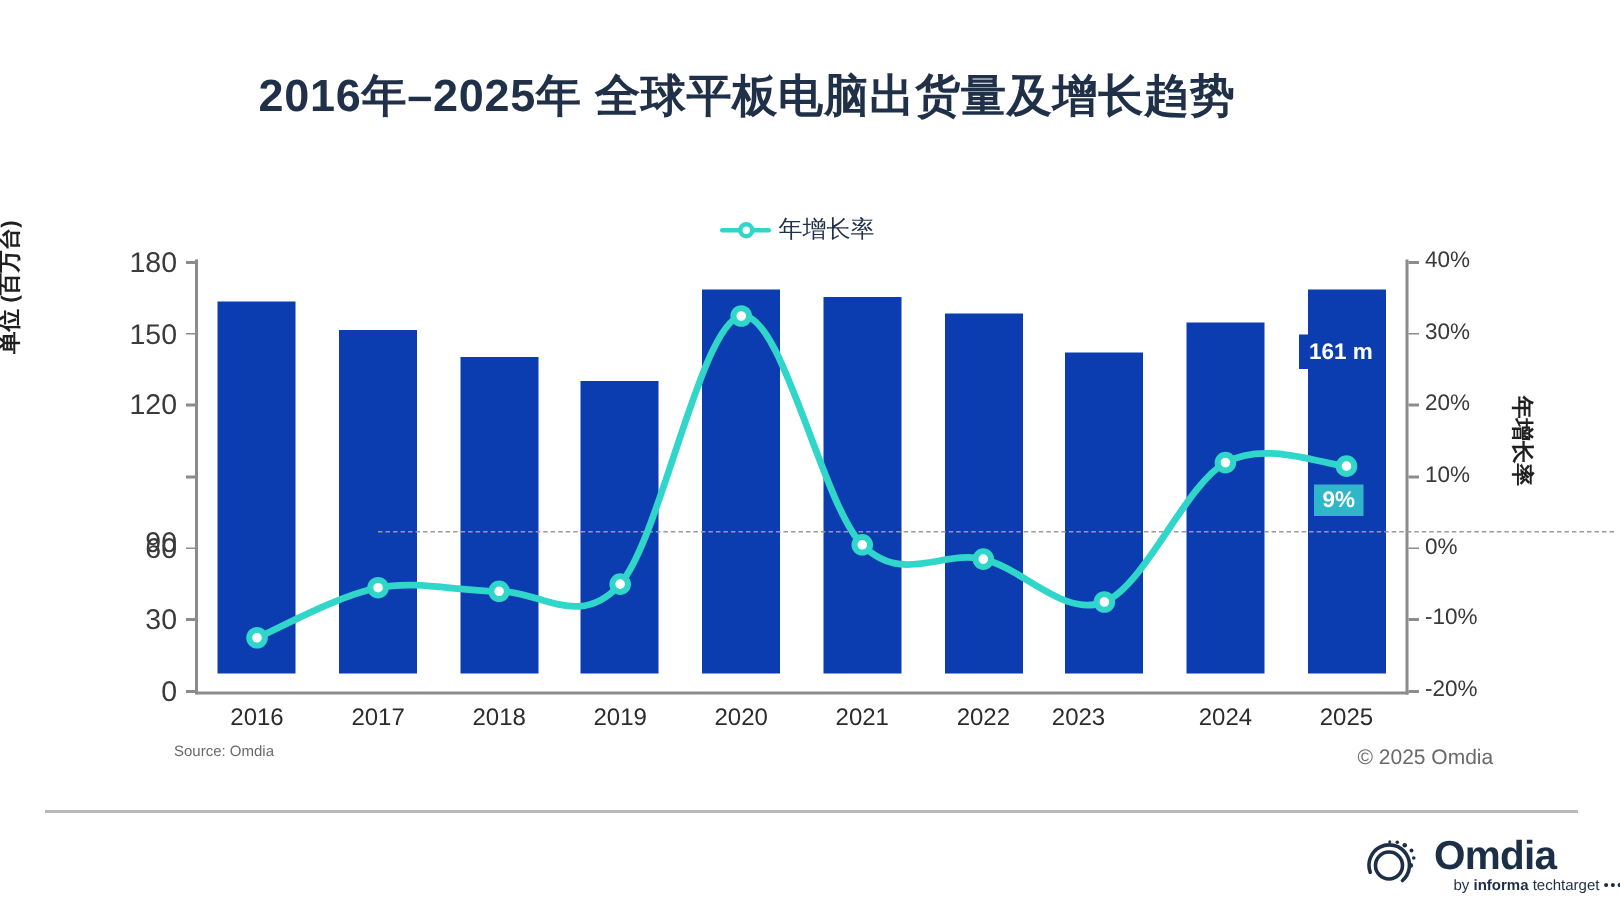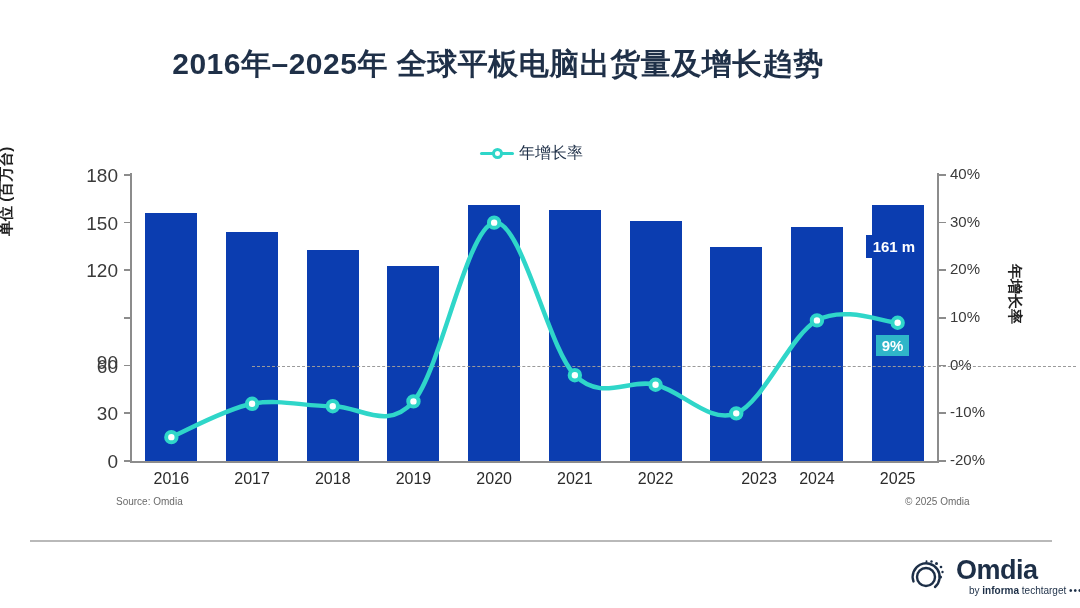--- a/index.html
+++ b/index.html
@@ -38,21 +38,21 @@
     position:absolute;left:12px;top:2px;width:11px;height:11px;border-radius:50%;
     background:#ffffff;border:3px solid #2fd6c9;box-sizing:border-box;
   }
   .legend-label{
     font-size:16px;color:#1f3048;margin-left:5px;white-space:nowrap;
   }
 
   
   
   .plot{
-    position:absolute;left:131px;top:175px;width:904px;height:286px;
+    position:absolute;left:131px;top:163px;width:904px;height:286px;
   }
   .axis-left{
     position:absolute;left:130px;top:173px;width:2px;height:290px;background:#8c8c8c;
   }
   .axis-right{
     position:absolute;left:937px;top:173px;width:2px;height:290px;background:#8c8c8c;
   }
   .axis-bottom{
     position:absolute;left:131px;top:461px;width:808px;height:1.5px;background:#8c8c8c;
   }
@@ -104,21 +104,21 @@
     position:absolute;
     background:#2fb6c9;color:#ffffff;font-size:15px;font-weight:700;
     padding:2px 6px;white-space:nowrap;
   }
 
   
   .source{
     position:absolute;left:116px;top:496px;font-size:10px;color:#6a6a6a;
   }
   .copyright{
-    position:absolute;left:905px;top:496px;font-size:10px;color:#6a6a6a;
+    position:absolute;left:905px;top:496px;font-size:14px;color:#6a6a6a;
   }
   .divider{
     position:absolute;left:30px;top:540px;width:1022px;height:2px;background:#b9b9b9;
   }
   .logo{
     position:absolute;left:905px;top:552px;height:48px;display:flex;align-items:center;
   }
   .logo-mark{width:44px;height:44px;flex:0 0 44px;}
   .logo-text{margin-left:7px;line-height:1;}
   .logo-name{
@@ -239,21 +239,21 @@
   </div>
 
   <div id="xticks-layer">
       <div class="xtick" style="left: 126.35px;">2016</div>
       <div class="xtick" style="left: 207.05px;">2017</div>
       <div class="xtick" style="left: 287.75px;">2018</div>
       <div class="xtick" style="left: 368.45px;">2019</div>
       <div class="xtick" style="left: 449.15px;">2020</div>
       <div class="xtick" style="left: 529.85px;">2021</div>
       <div class="xtick" style="left: 610.55px;">2022</div>
-      <div class="xtick" style="left: 714px;">2023</div>
+      <div class="xtick" style="left: 674px;">2023</div>
       <div class="xtick" style="left: 771.95px;">2024</div>
       <div class="xtick" style="left: 852.65px;">2025</div>
     </div>
 
   <div class="source">Source: Omdia</div>
   <div class="copyright">© 2025 Omdia</div>
   <div class="divider"></div>
 
   <div class="logo">
     <svg class="logo-mark" viewBox="0 0 44 44">

